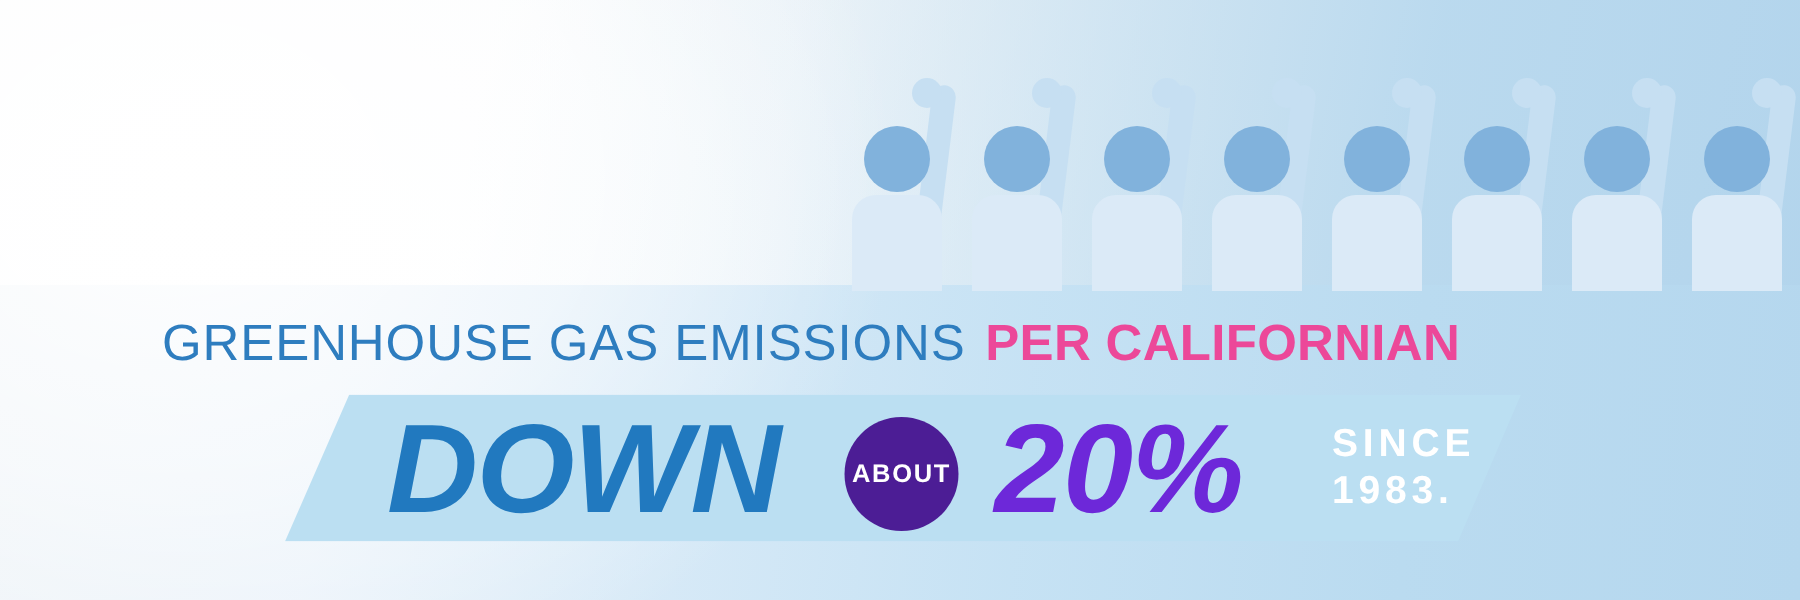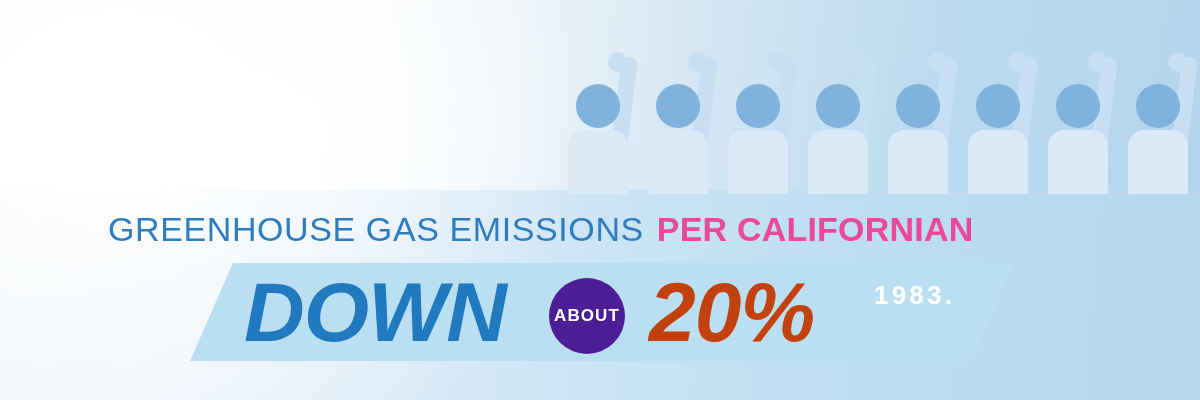--- a/index.html
+++ b/index.html
@@ -147,21 +147,21 @@
     position: absolute;
     left: 190px;
     top: 263px;
     width: 824px;
     height: 98px;
     background: #bbdff2;
     clip-path: polygon(5.2% 0%, 100% 0%, 94.9% 100%, 0% 100%);
   }
   .banner-inner {
     position: absolute;
-    left: 4px; top: 0;
+    left: 18px; top: 0;
     width: 824px; height: 98px;
     display: flex;
     align-items: center;
   }
 
   .word-down {
     position: absolute;
     left: 50px;
     top: 6px;
     font-size: 84px;
@@ -192,21 +192,21 @@
   }
 
   .pct-value {
     position: absolute;
     left: 455px;
     top: 6px;
     font-size: 84px;
     font-weight: bold;
     font-style: italic;
     letter-spacing: -1px;
-    color: #c2410c;
+    color: #6d28d9;
     line-height: 86px;
   }
 
   .since-block {
     position: absolute;
     left: 680px;
     top: 17px;
     color: #ffffff;
     font-size: 26px;
     font-weight: bold;
@@ -286,19 +286,20 @@
 
       <div class="word-down">DOWN</div>
 
       <div class="about-badge">
         <span class="about-text">ABOUT</span>
       </div>
 
       <div class="pct-value">20%</div>
 
       <div class="since-block">
+        <div>SINCE</div>
         <div>1983.</div>
       </div>
 
     </div>
   </div>
 
 </div>
 
 </body></html>

